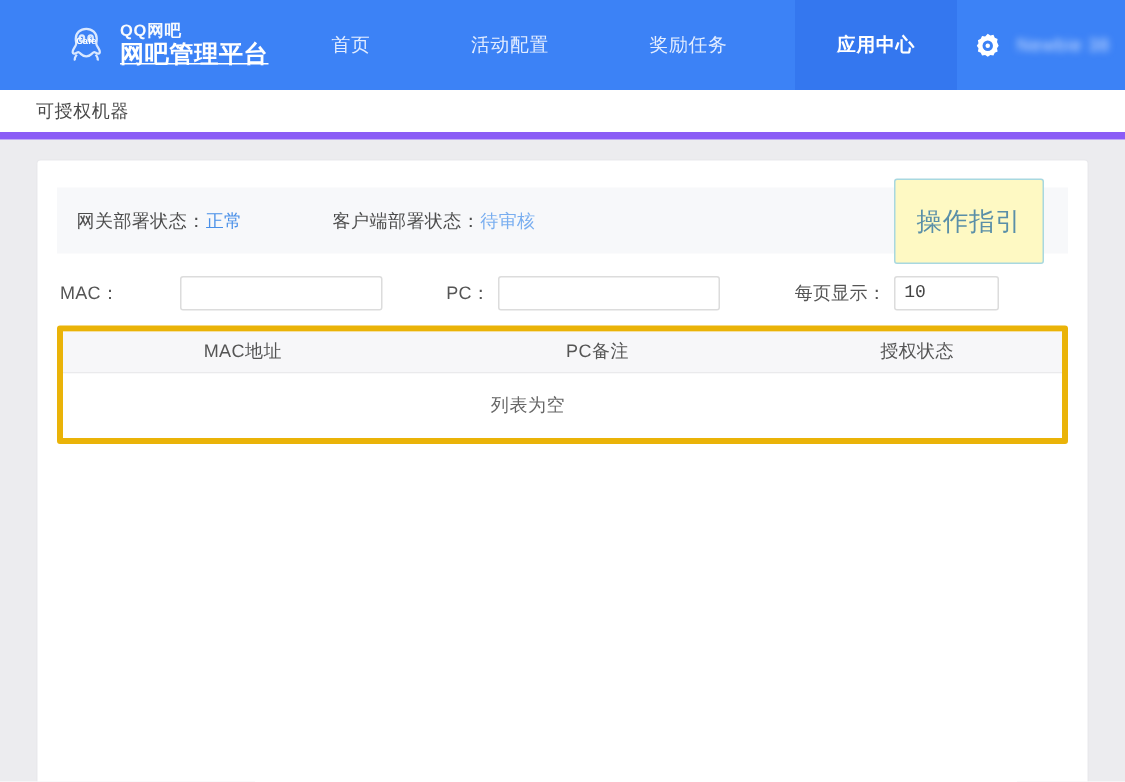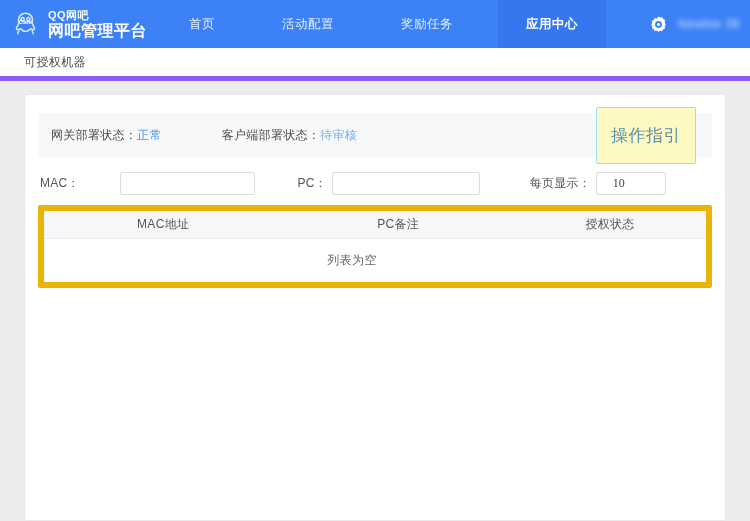--- a/index.html
+++ b/index.html
@@ -14,25 +14,26 @@
     font-family: "Liberation Sans", "DejaVu Sans", sans-serif;
     background: #ececef;
     color: #333;
     font-size: 12px;
     -webkit-font-smoothing: antialiased;
   }
 
   
   .topnav {
     position: relative;
-    height: 48px;
+    height: 60px;
     background: #3c82f6;
     display: flex;
     align-items: stretch;
     overflow: hidden;
+    padding-left: 32px;
   }
 
   .brand {
     display: flex;
     align-items: center;
     padding-left: 10px;
     padding-right: 14px;
     flex: 0 0 auto;
   }
 
@@ -57,20 +58,21 @@
     letter-spacing: 0.5px;
     margin-bottom: 2px;
     font-weight: bold;
     opacity: 0.96;
   }
   .brand-main {
     font-size: 16px;
     color: #ffffff;
     font-weight: bold;
     letter-spacing: 0.5px;
+    text-decoration: underline;
   }
 
   .nav-items {
     display: flex;
     align-items: stretch;
     flex: 0 0 auto;
     margin-left: 6px;
     gap: 23px;
   }
 
@@ -202,36 +204,36 @@
     color: #555;
     margin-right: 5px;
     letter-spacing: 0.2px;
   }
   .field input {
     border: 1px solid #dcdcdc;
     border-radius: 2px;
     height: 23px;
     font-size: 12px;
     color: #444;
-    padding: 0 16px;
+    padding: 0 6px;
     outline: none;
     background: #fff;
-    font-family: Liberation Serif, serif;
+    font-family: Liberation Mono, monospace;
   }
   .input-mac { width: 135px; }
   .input-pc  { width: 148px; }
   .input-size{ width: 70px; }
 
   .field-mac { margin-left: 2px; gap: 36px; }
   .field-pc  { margin-left: 42px; }
   .field-size{ margin-left: 50px; }
 
   
   .table {
-    border: 6px solid #eab308;
+    border: 4px solid #eab308;
     border-radius: 2px;
     overflow: hidden;
   }
   .thead {
     display: flex;
     background: #f7f7f9;
     height: 28px;
     align-items: center;
     border-bottom: 1px solid #eaeaec;
   }

